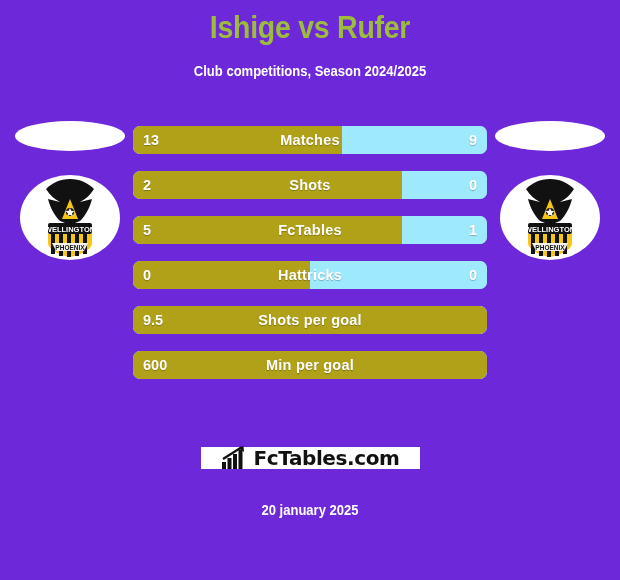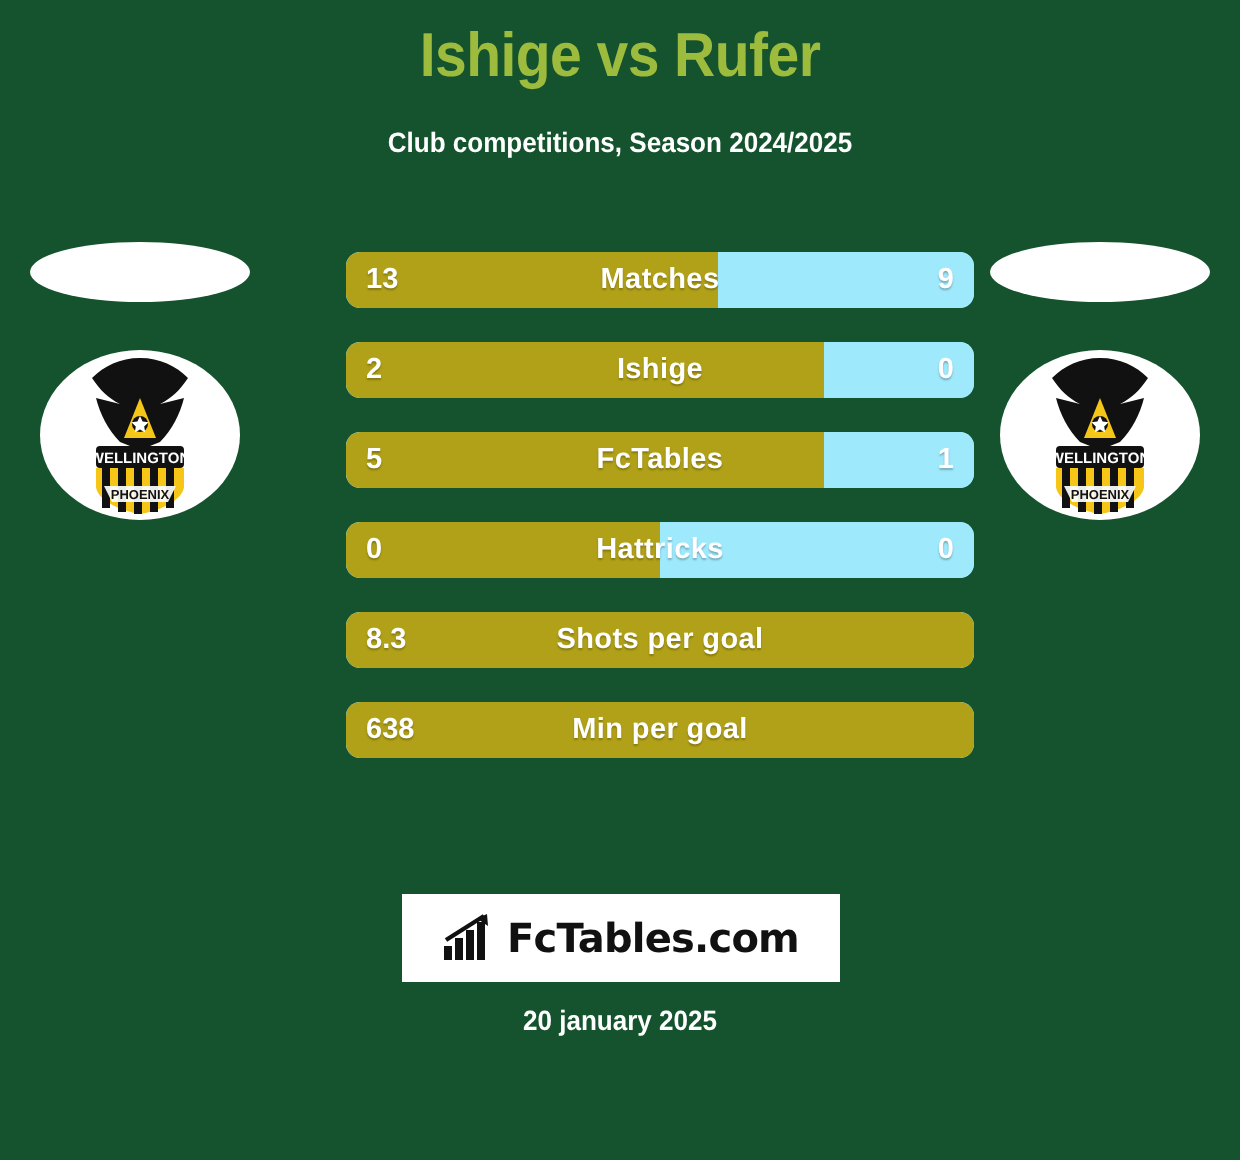--- a/index.html
+++ b/index.html
@@ -9,21 +9,21 @@
     height: 580px;
     background: #333333;
     font-family: "Liberation Sans", sans-serif;
     overflow: hidden;
   }
 
   #page {
     position: relative;
     width: 620px;
     height: 580px;
-    background: #14532d;
+    background: #6d28d9;
   }
 
   
   .title {
     position: absolute;
     top: 10px;
     left: 0;
     width: 620px;
     text-align: center;
     color: #9DBB3D;
@@ -80,21 +80,20 @@
     width: 354px;
   }
 
   .bar-row {
     position: relative;
     height: 28px;
     margin-bottom: 17px;
     border-radius: 7px;
     overflow: hidden;
     background: #9FE9FC;
-    margin-left: 40px;
   }
   .bar-row:last-child { margin-bottom: 0; }
 
   .bar-fill-left {
     position: absolute;
     left: 0; top: 0; bottom: 0;
     background: #B1A118;
     border-radius: 7px 0 0 7px;
   }
   .bar-row.full .bar-fill-left { border-radius: 7px; }
@@ -127,21 +126,21 @@
   }
   .bar-val-left  { left: 10px;  font-size: 14.5px; }
   .bar-val-right { right: 10px; font-size: 14.5px; }
 
   
   .logo-box {
     position: absolute;
     top: 447px;
     left: 201px;
     width: 219px;
-    height: 44px;
+    height: 22px;
     background: #ffffff;
     display: flex;
     align-items: center;
     justify-content: center;
     gap: 6px;
   }
   .logo-text {
     color: #111111;
     font-size: 20px;
     font-weight: bold;
@@ -223,45 +222,45 @@
         <div class="bar-fill-left" style="width: 59.1%;"></div>
         <div class="bar-fill-right" style="width: 40.9%;"></div>
         <div class="bar-val-left">13</div>
         <div class="bar-label">Matches</div>
         <div class="bar-val-right">9</div>
       </div>
       <div class="bar-row">
         <div class="bar-fill-left" style="width: 76%;"></div>
         <div class="bar-fill-right" style="width: 24%;"></div>
         <div class="bar-val-left">2</div>
-        <div class="bar-label">Ishige</div>
+        <div class="bar-label">Shots</div>
         <div class="bar-val-right">0</div>
       </div>
       <div class="bar-row">
         <div class="bar-fill-left" style="width: 76%;"></div>
         <div class="bar-fill-right" style="width: 24%;"></div>
         <div class="bar-val-left">5</div>
         <div class="bar-label">FcTables</div>
         <div class="bar-val-right">1</div>
       </div>
       <div class="bar-row">
         <div class="bar-fill-left" style="width: 50%;"></div>
         <div class="bar-fill-right" style="width: 50%;"></div>
         <div class="bar-val-left">0</div>
         <div class="bar-label">Hattricks</div>
         <div class="bar-val-right">0</div>
       </div>
       <div class="bar-row full">
         <div class="bar-fill-left" style="width: 100%;"></div>
-        <div class="bar-val-left">8.3</div>
+        <div class="bar-val-left">9.5</div>
         <div class="bar-label">Shots per goal</div>
       </div>
       <div class="bar-row full">
         <div class="bar-fill-left" style="width: 100%;"></div>
-        <div class="bar-val-left">638</div>
+        <div class="bar-val-left">600</div>
         <div class="bar-label">Min per goal</div>
       </div>
     </div>
 
   <div class="logo-box">
     <svg width="26" height="24" viewBox="0 0 26 24">
       <g fill="#111111">
         <rect x="0" y="16" width="4" height="7"></rect>
         <rect x="5.5" y="12" width="4" height="11"></rect>
         <rect x="11" y="8" width="4" height="15"></rect>

